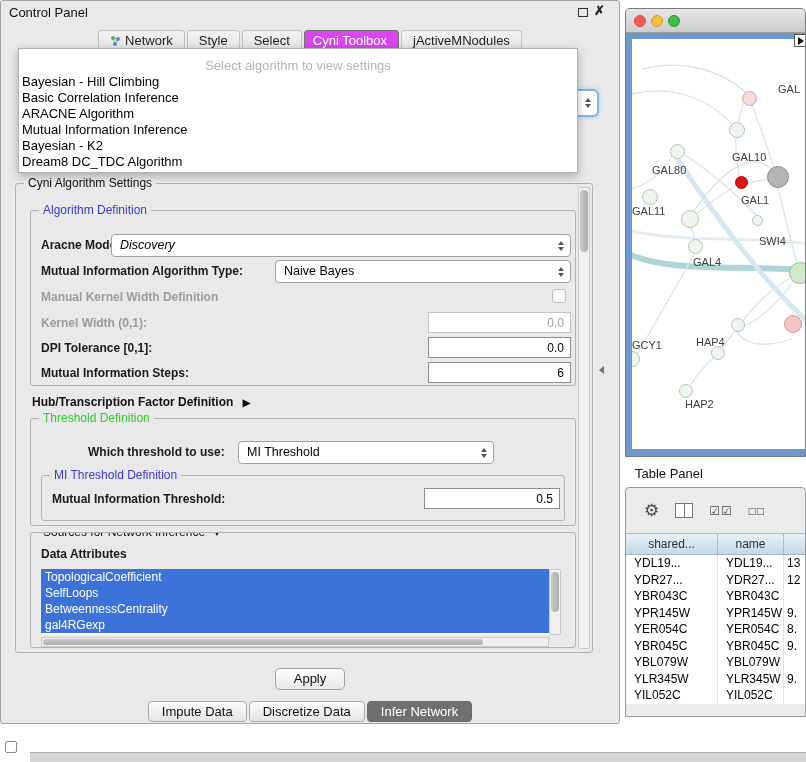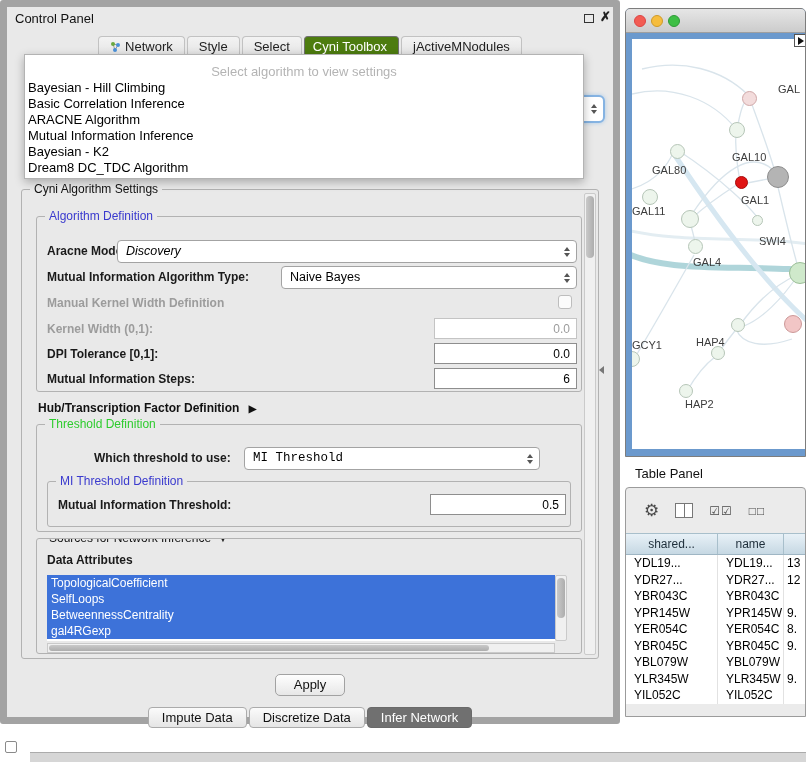--- a/index.html
+++ b/index.html
@@ -2,31 +2,31 @@
 <html><head>
 <meta charset="utf-8">
 <style>
   * { margin:0; padding:0; box-sizing:border-box; }
   html,body { background:#fff; }
   #stage { position:relative; width:806px; height:762px; background:#fff;
            font-family:"Liberation Sans", sans-serif; overflow:hidden; }
 
   
   #control-panel { position:absolute; left:0; top:8; width:620px; height:724px;
-    background:#e9e9e9; border:7px solid #a3a3a3; border-radius:3px; }
+    background:#e9e9e9; border:1px solid #a3a3a3; border-radius:3px; }
   .cp-title { position:absolute; left:8px; top:4px; font-size:13px; color:#111; }
   .win-float { position:absolute; left:577px; top:7px; width:10px; height:9px;
     border:1.5px solid #333; background:transparent; }
   .win-close { position:absolute; left:593px; top:2px; font-size:13px; font-weight:bold; color:#222; }
 
   .cp-tabs { position:absolute; left:0; top:29px; width:100%; height:21px;
     display:flex; justify-content:center; font-size:13px; color:#222; }
   .cp-tab { padding:2px 11px 0 11px; height:21px; margin:0 1px; background:linear-gradient(#f3f3f3,#e3e3e3);
     border:1px solid #c2c2c2; border-bottom:none; border-radius:4px 4px 0 0; white-space:nowrap; }
-  .cp-tab.selected { background:#4d7c0f; color:#fff; border-color:#707070;padding-left:8px; }
+  .cp-tab.selected { background:#d946ef; color:#fff; border-color:#707070;padding-left:8px; }
   .cp-tab .ticon { display:inline-block; vertical-align:-1px; margin-right:4px; }
 
   
   .algo-combo-peek { position:absolute; left:520px; top:88px; width:78px; height:28px;
     background:#fff; border:2px solid #85b3e2; border-radius:6px; box-shadow:0 0 4px #a8c9e8; z-index:2; }
 
   
   #algo-popup { position:absolute; left:17px; top:47px; width:560px; background:#fff;
     border:1px solid #b3b3b3; box-shadow:0 3px 9px rgba(0,0,0,.28); z-index:10;
     font-size:13px; padding:8px 0 2px 0; }
@@ -225,21 +225,21 @@
 
       <div class="hub-row" style="left:16px; top:211px;">
         <span>Hub/Transcription Factor Definition</span>
         <span class="arrow">▶</span>
       </div>
 
       <div class="groupbox" style="left:14px; top:234px; width:546px; height:108px;">
         <span class="legend green">Threshold Definition</span>
 
         <span class="flabel" style="left:57px; top:26px;">Which threshold to use:</span>
-        <div class="combo" style="left:207px; top:22px; width:296px;font-family:Liberation Mono, monospace;">
+        <div class="combo" style="left:207px; top:22px; width:256px;">
           <span class="combo-text">MI Threshold</span>
           <span class="spin">
               <i class="up"></i>
               <i class="dn"></i>
             </span>
         </div>
 
         <div class="groupbox" style="left:10px; top:56px; width:524px; height:46px;">
           <span class="legend blue">MI Threshold Definition</span>
           <span class="flabel" style="left:10px; top:16px;">Mutual Information Threshold:</span>

